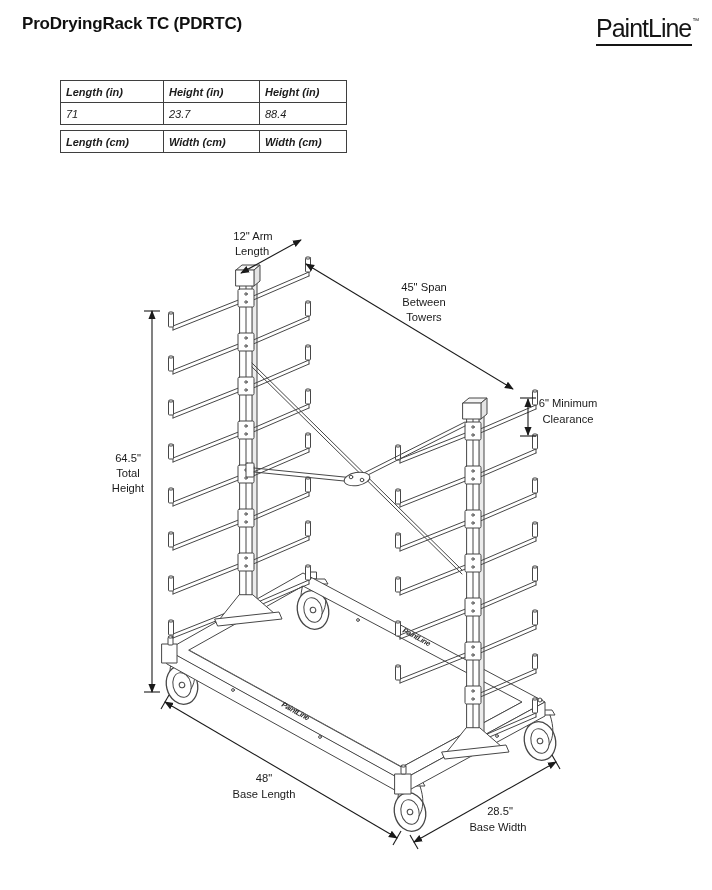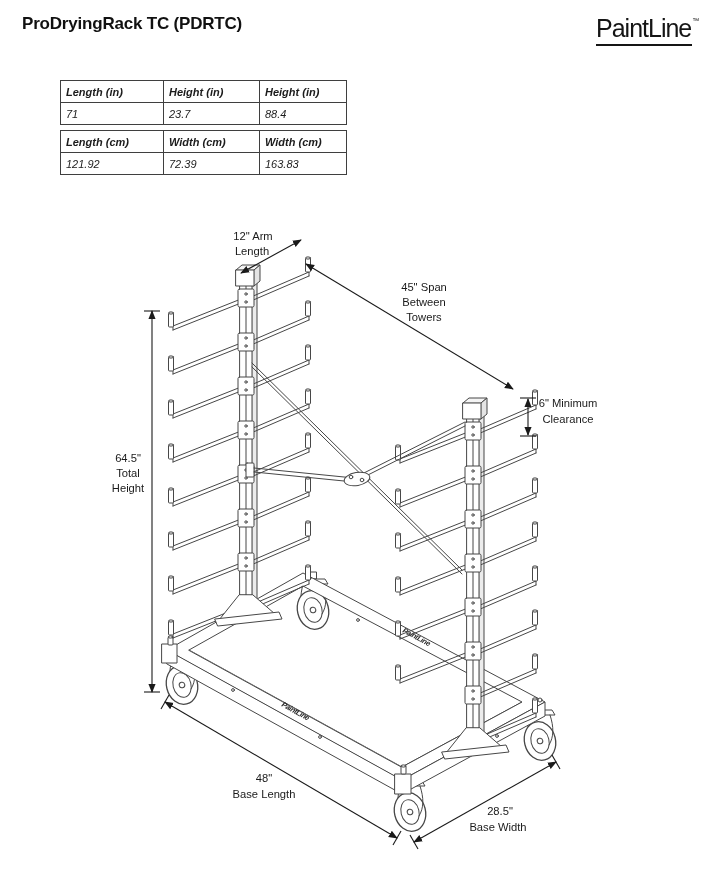--- a/index.html
+++ b/index.html
@@ -52,25 +52,20 @@
       </tr>
     </tbody>
       </table>
     <table class="spec second">
       <tbody>
           <tr>
         <th class="c1">Length (cm)</th>
         <th class="c2">Width (cm)</th>
         <th class="c3">Width (cm)</th>
       </tr>
-      <tr>
-        <td>121.92</td>
-        <td>72.39</td>
-        <td>163.83</td>
-      </tr>
     </tbody>
       </table>
   </div>
 
   <svg class="diagram" width="712" height="890" viewBox="0 0 712 890">
     <defs>
       <marker id="arw" viewBox="0 0 10 10" refX="9" refY="5" markerWidth="9" markerHeight="9" orient="auto-start-reverse" markerUnits="userSpaceOnUse">
         <path d="M0,1 L10,5 L0,9 z" fill="#1a1a1a"></path>
       </marker>
 

